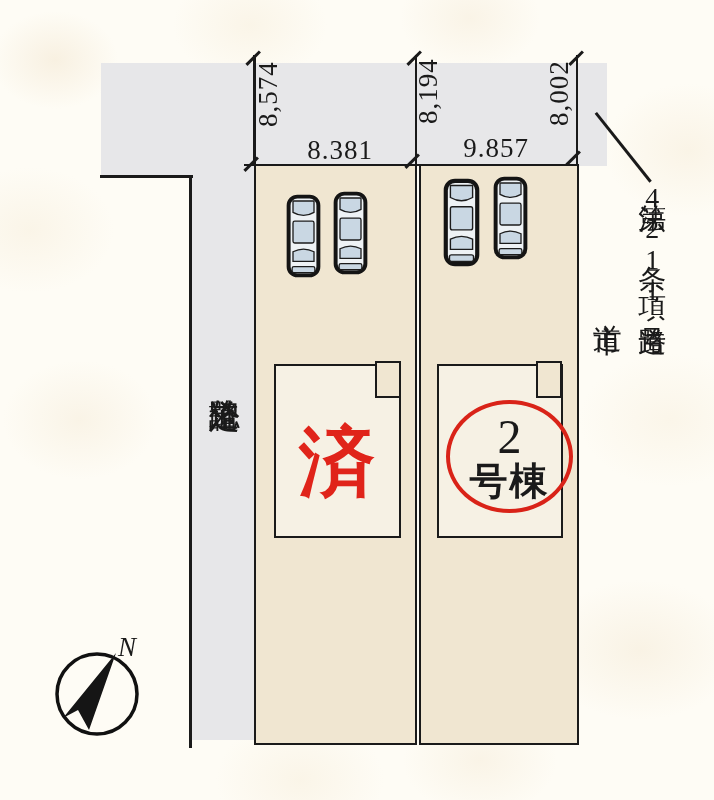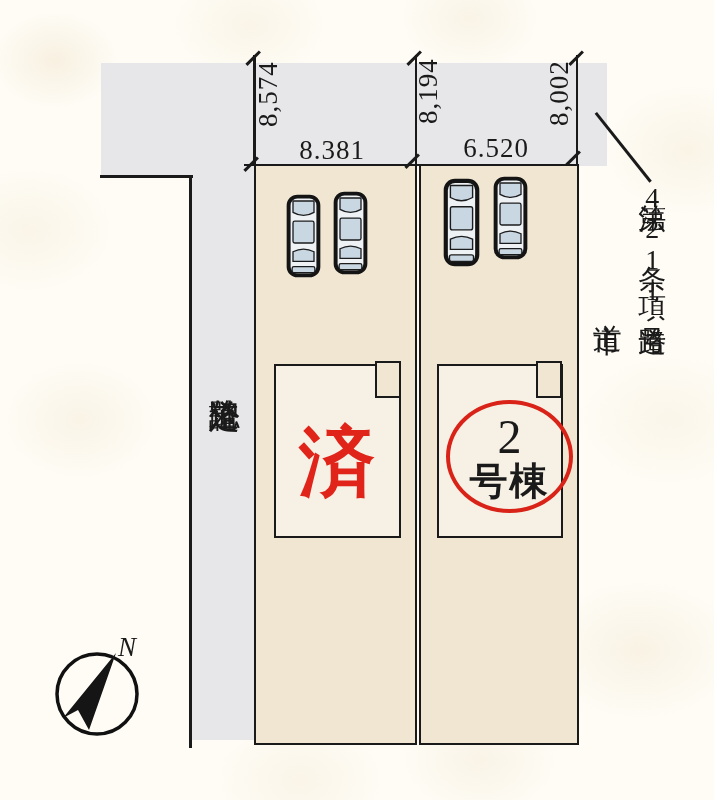--- a/index.html
+++ b/index.html
@@ -62,22 +62,22 @@
   <div class="abs tick" style="left:253px;top:58px;"></div>
   <div class="abs tick" style="left:414px;top:58px;"></div>
   <div class="abs tick" style="left:576px;top:58px;"></div>
   <div class="abs tick" style="left:251px;top:164px;"></div>
   <div class="abs tick" style="left:412px;top:161px;"></div>
   <div class="abs tick" style="left:573px;top:158px;"></div>
 
   <div class="abs dimnum dimv" style="left:268px;top:94px;">8,574</div>
   <div class="abs dimnum dimv" style="left:428px;top:91px;">8,194</div>
   <div class="abs dimnum dimv" style="left:559px;top:93px;">8,002</div>
-  <div class="abs dimnum dimh" style="left:332px;top:150px;">8.381</div>
-  <div class="abs dimnum dimh" style="left:496px;top:148px;">6.520</div>
+  <div class="abs dimnum dimh" style="left:340px;top:150px;">8.381</div>
+  <div class="abs dimnum dimh" style="left:496px;top:148px;">9.857</div>
 
   <div class="abs bld" style="left:274px;top:364px;width:127px;height:174px;"></div>
   <div class="abs notch" style="left:375px;top:361px;width:26px;height:37px;"></div>
   <div class="abs bld" style="left:437px;top:364px;width:126px;height:174px;"></div>
   <div class="abs notch" style="left:536px;top:361px;width:26px;height:37px;"></div>
 
   <div class="abs sold" style="left:337px;top:463px;">済</div>
   <div class="abs badge" style="left:446px;top:400px;">
     <span class="num">2</span>
     <span class="suf">号棟</span>

